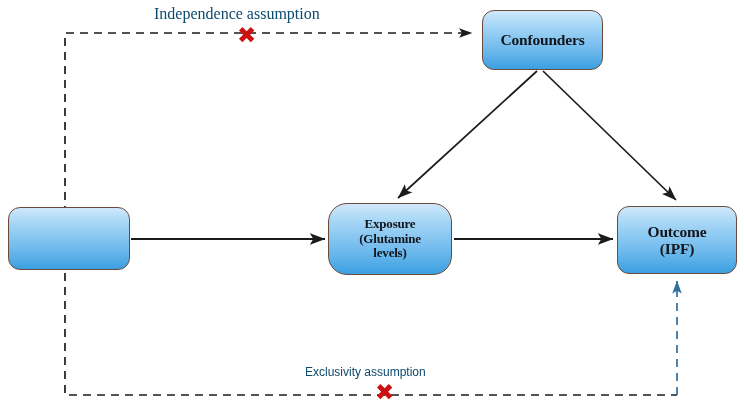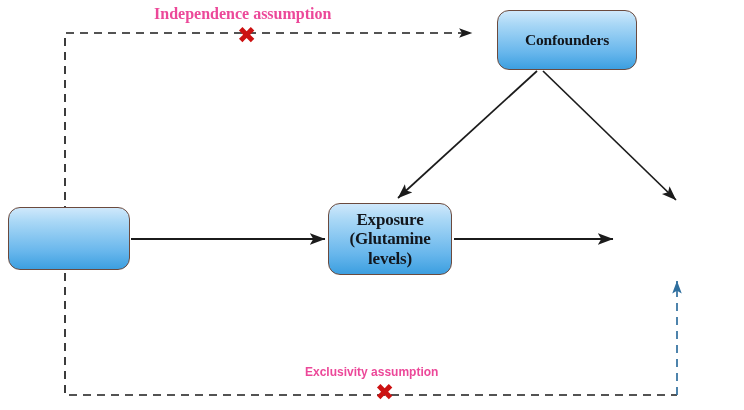--- a/index.html
+++ b/index.html
@@ -35,29 +35,29 @@
     text-align: center;
     color: #12161c;
     font-weight: bold;
     font-family: "Liberation Serif", "DejaVu Serif", serif;
     line-height: 1.12;
     letter-spacing: -0.2px;
   }
   .node .lines { padding: 0 4px; }
   .node .lines div { white-space: nowrap; }
 
-  #node-confounders { left: 497px; top: 10px; width: 140px; height: 60px; font-size: 15.5px; }
+  #node-confounders { left: 482px; top: 10px; width: 121px; height: 60px; font-size: 15.5px; }
   #node-instrumental { left: 8px; top: 207px; width: 122px; height: 63px; font-size: 15px; }
-  #node-exposure { left: 328px; top: 203px; width: 124px; height: 72px; font-size: 17px; }
+  #node-exposure { left: 328px; top: 203px; width: 124px; height: 72px; font-size: 13px; border-radius: 19px; }
   #node-outcome { left: 617px; top: 206px; width: 120px; height: 68px; font-size: 15.5px; }
 
   .edge-label {
     position: absolute;
-    font-weight: bold;
-    color: #ec4899;
+    font-weight: normal;
+    color: #0c4a6e;
     white-space: nowrap;
   }
   #label-independence {
     left: 154px; top: 5px; font-size: 16px;
     font-family: "Liberation Serif", "DejaVu Serif", serif;
   }
   #label-relevance {
     left: 148px; top: 212px; font-size: 15.5px;
     font-family: "Liberation Serif", "DejaVu Serif", serif;
   }
@@ -121,20 +121,26 @@
   </div>
 
   <div class="node" id="node-exposure">
     <div class="lines">
       <div>Exposure</div>
       <div>(Glutamine</div>
       <div>levels)</div>
     </div>
   </div>
 
+  <div class="node" id="node-outcome">
+    <div class="lines">
+      <div>Outcome</div>
+      <div>(IPF)</div>
+    </div>
+  </div>
 
   <div class="edge-label" id="label-independence">Independence assumption</div>
 
 
   <div class="edge-label" id="label-exclusivity">Exclusivity assumption</div>
 
   <div class="xmark" id="xmark-independence">✖</div>
 
   <div class="xmark" id="xmark-exclusivity">✖</div>
 

